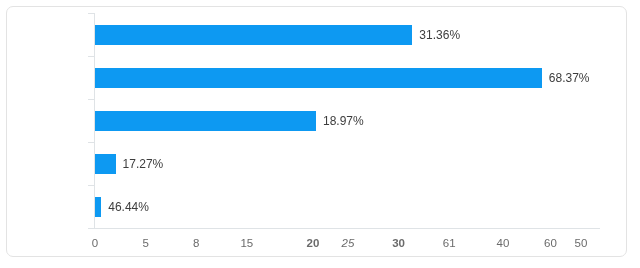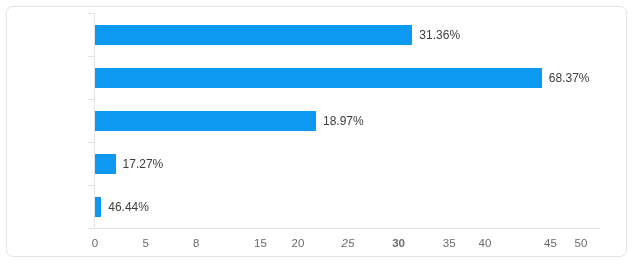--- a/index.html
+++ b/index.html
@@ -143,24 +143,24 @@
           <div class="bar-wrap">
             <div class="bar" style="width: 6.2744px; background: rgb(13, 153, 242);"></div>
             <span class="bar-value">46.44%</span>
           </div>
         </div>
       </div>
     <div id="x-tick-labels">
         <div class="x-tick-label" style="left: 88px;">0</div>
         <div class="x-tick-label" style="left: 138.6px;">5</div>
         <div class="x-tick-label" style="left: 189.2px;">8</div>
-        <div class="x-tick-label" style="left: 239.8px; text-align: right;">15</div>
-        <div class="x-tick-label" style="left: 291px;">20</div>
+        <div class="x-tick-label" style="left: 239.8px;">15</div>
+        <div class="x-tick-label" style="left: 306px; font-weight: bold;">20</div>
         <div class="x-tick-label" style="left: 341px; font-style: italic;">25</div>
         <div class="x-tick-label" style="left: 391.6px; font-weight: bold;">30</div>
-        <div class="x-tick-label" style="left: 442.2px;">35</div>
-        <div class="x-tick-label" style="left: 478px;">40</div>
-        <div class="x-tick-label" style="left: 543.4px;">45</div>
+        <div class="x-tick-label" style="left: 442.2px;">61</div>
+        <div class="x-tick-label" style="left: 496px;">40</div>
+        <div class="x-tick-label" style="left: 543.4px;">60</div>
         <div class="x-tick-label" style="left: 574px;">50</div>
       </div>
 
   </div>
 </div>
 
 </body></html>

